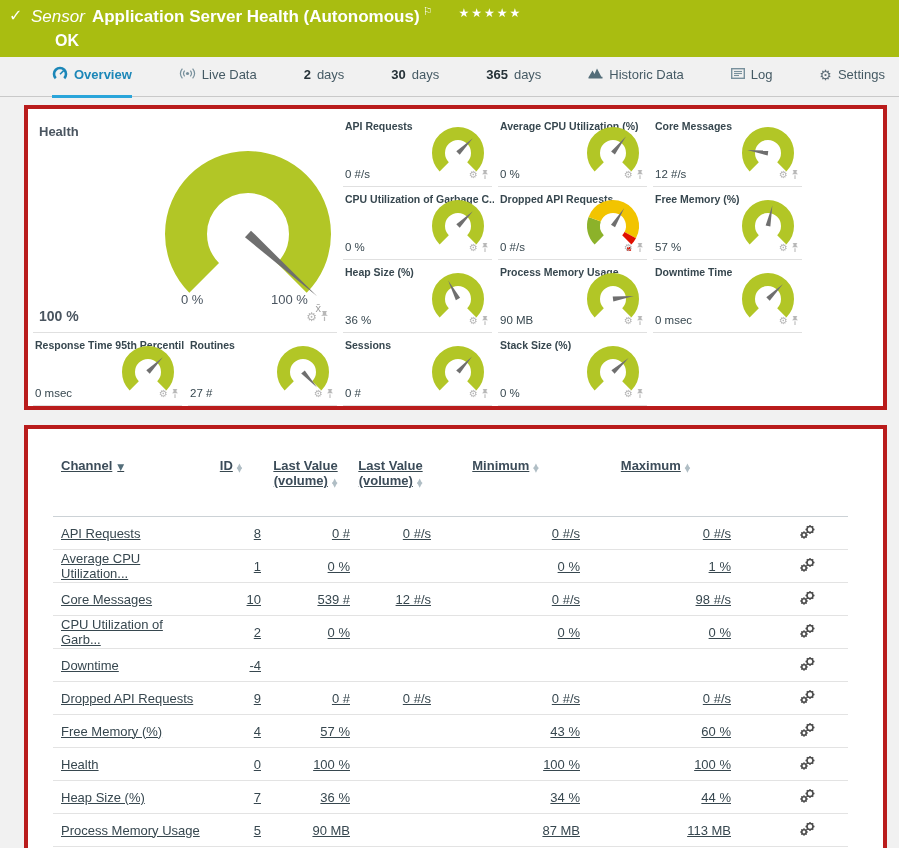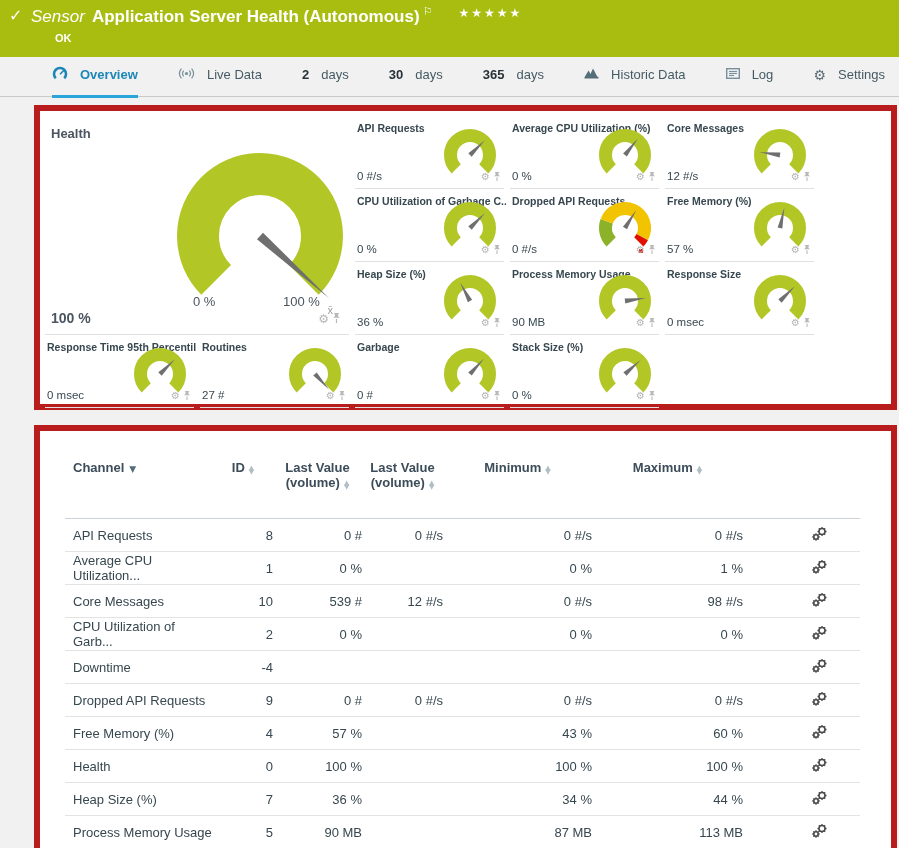--- a/index.html
+++ b/index.html
@@ -10,31 +10,31 @@
     -webkit-font-smoothing:antialiased;
   }
   
   .topbar{position:absolute;left:0;top:0;width:899px;height:57px;background:#a9bd11;color:#fff;}
   .topbar .check{position:absolute;left:9px;top:6px;font-size:16px;font-weight:bold;font-family:"DejaVu Sans",sans-serif;}
   .topbar .titlerow{position:absolute;left:31px;top:5px;font-size:17px;white-space:nowrap;}
   .topbar .kind{font-style:italic;font-weight:normal;margin-right:7px;}
   .topbar .title{font-weight:bold;}
   .topbar .flag{font-size:11px;vertical-align:7px;margin-left:3px;font-family:"DejaVu Sans",sans-serif;}
   .topbar .stars{font-size:12px;letter-spacing:2px;vertical-align:5px;margin-left:26px;font-family:"DejaVu Sans",sans-serif;}
-  .topbar .ok{position:absolute;left:55px;top:32px;font-size:11px;font-weight:bold;}
+  .topbar .ok{position:absolute;left:55px;top:32px;font-size:16px;font-weight:bold;}
   
   .tabbar{position:absolute;left:0;top:62px;width:899px;height:35px;box-sizing:border-box;
     border-bottom:1px solid #c9c9c9;display:flex;justify-content:space-between;
     padding:8px 14px 0 52px;font-size:13px;color:#455a64;}
-  .tab{display:flex;align-items:center;gap:12px;padding-bottom:17px;white-space:nowrap;cursor:pointer;}
+  .tab{display:flex;align-items:center;gap:6px;padding-bottom:17px;white-space:nowrap;cursor:pointer;}
   .tab.active{color:#1c87b8;font-weight:bold;border-bottom:3px solid #2aa5da;margin-bottom:-2px;}
   .tab .num{font-weight:bold;color:#263238;}
   .tab .gear-glyph{font-family:"DejaVu Sans",sans-serif;font-size:14px;color:#5d6d77;line-height:1;}
   
-  .panel{position:absolute;left:34px;width:863px;background:#fff;border:6px solid #b91c1c;box-sizing:border-box;}
+  .panel{position:absolute;left:24px;width:863px;background:#fff;border:4px solid #b91c1c;box-sizing:border-box;}
   .panel1{top:105px;height:305px;}
   .panel2{top:425px;height:430px;}
   
   .gauges-grid{display:grid;grid-template-columns:repeat(5,155px);grid-auto-rows:73px;padding:5px 0 0 5px;}
   .health-cell{grid-row:1/4;grid-column:1/3;position:relative;margin-right:6px;border-bottom:1px solid #e0e0e0;}
   .health-title{position:absolute;left:6px;top:10px;font-size:13px;font-weight:bold;color:#4a5560;}
   .health-value{position:absolute;left:6px;bottom:8px;font-size:14px;font-weight:bold;color:#4a5560;}
   .health-scale-min{position:absolute;left:148px;top:178px;font-size:13px;color:#4a5560;}
   .health-scale-max{position:absolute;left:238px;top:178px;font-size:13px;color:#4a5560;}
   .big-gauge{position:absolute;left:112px;top:26px;}
@@ -42,21 +42,21 @@
   .gauge-label{position:absolute;left:2px;top:6px;right:-2px;font-size:10.5px;font-weight:bold;color:#37474f;
     white-space:nowrap;overflow:hidden;}
   .gauge-value{position:absolute;left:2px;bottom:6px;font-size:11.5px;color:#37474f;white-space:nowrap;}
   .small-gauge{position:absolute;left:86px;top:10px;}
   .cell-icons{position:absolute;right:3px;bottom:2px;display:flex;align-items:center;gap:3px;}
   .cell-icons .gear-glyph{font-family:"DejaVu Sans",sans-serif;font-size:10px;color:#b5b5b5;line-height:1;}
   .health-cell .cell-icons{right:8px;bottom:6px;}
   .health-cell .gear-glyph{font-size:12px;}
   
   table.channels{border-collapse:collapse;margin:25px 0 0 25px;table-layout:fixed;width:795px;
-    font-size:13px;color:#37474f;}
+    font-size:13px;color:#37474f;text-decoration:underline;}
   table.channels th{font-weight:bold;color:#3c4c59;vertical-align:top;text-align:center;
     padding:4px 0 0 0;height:58px;border-bottom:1px solid #ccd2d6;font-size:13px;cursor:pointer;}
   table.channels th.ch{text-align:left;padding-left:8px;}
   table.channels td{border-bottom:1px solid #e3e3e3;height:32px;text-align:right;padding:0;}
   table.channels td.ch{text-align:left;padding-left:8px;}
   table.channels td.gearcol{padding-right:32px;}
   .sorter{display:inline-flex;flex-direction:column;font-size:7px;line-height:4px;color:#b0bec5;
     margin-left:4px;vertical-align:2px;font-family:"DejaVu Sans",sans-serif;}
   .sortdesc{font-size:9px;color:#546e7a;margin-left:5px;font-family:"DejaVu Sans",sans-serif;}
 </style>
@@ -258,21 +258,21 @@
         <div class="gauge-value">90 MB</div>
         <div class="cell-icons">
           <span class="gear-glyph">⚙</span>
           <span><svg width="8" height="11" viewBox="0 0 9 12">
               <path d="M1.7 1 h5.6 l-1.1 1.1 v2.3 l1.8 1.4 h-7 l1.8 -1.4 V2.1 z" fill="#b8b8b8"></path>
               <line x1="4.5" y1="6.8" x2="4.5" y2="11" stroke="#b8b8b8" stroke-width="1.2"></line>
             </svg></span>
         </div>
       </div>
       <div class="gauge-cell">
-        <div class="gauge-label">Response Size</div>
+        <div class="gauge-label">Downtime Time</div>
         <svg class="small-gauge" width="58" height="56" viewBox="0 0 58 56">
           <path d="M 15.21 42.79 A 19.5 19.5 0 1 1 42.79 42.79" fill="none" stroke="#b2c626" stroke-width="13"></path>
           <polygon points="43.8492424049175,14.150757595082503 27.302943725152286,27.302943725152286 30.697056274847714,30.697056274847714" fill="#6f6f6f"></polygon>
         </svg>
         <div class="gauge-value">0 msec</div>
         <div class="cell-icons">
           <span class="gear-glyph">⚙</span>
           <span><svg width="8" height="11" viewBox="0 0 9 12">
               <path d="M1.7 1 h5.6 l-1.1 1.1 v2.3 l1.8 1.4 h-7 l1.8 -1.4 V2.1 z" fill="#b8b8b8"></path>
               <line x1="4.5" y1="6.8" x2="4.5" y2="11" stroke="#b8b8b8" stroke-width="1.2"></line>
@@ -303,21 +303,21 @@
         <div class="gauge-value">27 #</div>
         <div class="cell-icons">
           <span class="gear-glyph">⚙</span>
           <span><svg width="8" height="11" viewBox="0 0 9 12">
               <path d="M1.7 1 h5.6 l-1.1 1.1 v2.3 l1.8 1.4 h-7 l1.8 -1.4 V2.1 z" fill="#b8b8b8"></path>
               <line x1="4.5" y1="6.8" x2="4.5" y2="11" stroke="#b8b8b8" stroke-width="1.2"></line>
             </svg></span>
         </div>
       </div>
       <div class="gauge-cell">
-        <div class="gauge-label">Garbage</div>
+        <div class="gauge-label">Sessions</div>
         <svg class="small-gauge" width="58" height="56" viewBox="0 0 58 56">
           <path d="M 15.21 42.79 A 19.5 19.5 0 1 1 42.79 42.79" fill="none" stroke="#b2c626" stroke-width="13"></path>
           <polygon points="43.051742733536024,13.39395866497472 27.216452418854253,27.39408654473874 30.783547581145747,30.60591345526126" fill="#6f6f6f"></polygon>
         </svg>
         <div class="gauge-value">0 #</div>
         <div class="cell-icons">
           <span class="gear-glyph">⚙</span>
           <span><svg width="8" height="11" viewBox="0 0 9 12">
               <path d="M1.7 1 h5.6 l-1.1 1.1 v2.3 l1.8 1.4 h-7 l1.8 -1.4 V2.1 z" fill="#b8b8b8"></path>
               <line x1="4.5" y1="6.8" x2="4.5" y2="11" stroke="#b8b8b8" stroke-width="1.2"></line>

